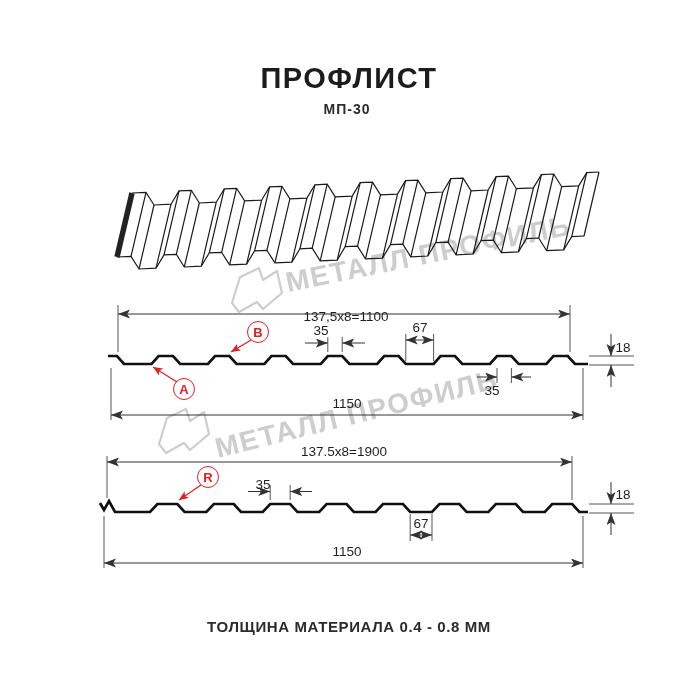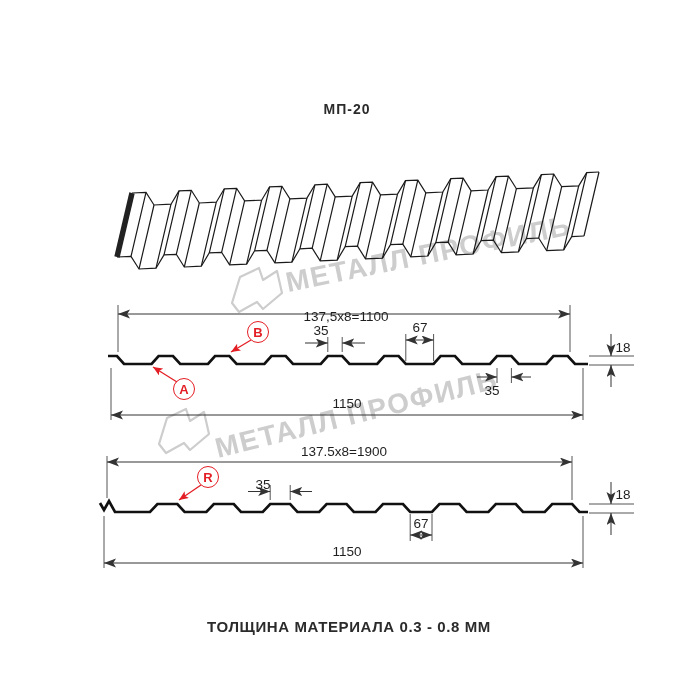--- a/index.html
+++ b/index.html
@@ -102,32 +102,33 @@
       <line class="dml" x1="248" y1="491.5" x2="270.2" y2="491.5" marker-end="url(#ah)"></line>
       <line class="dml" x1="290.2" y1="491.5" x2="312" y2="491.5" marker-start="url(#ah)"></line>
       <line class="dml" x1="410.2" y1="535" x2="432" y2="535" marker-start="url(#ah)" marker-end="url(#ah)"></line>
       <line class="dml" x1="611" y1="482" x2="611" y2="504" marker-end="url(#ah)"></line>
       <line class="dml" x1="611" y1="535" x2="611" y2="513" marker-end="url(#ah)"></line>
       <path class="prof" d="M100,503 L104,510 L109,501 L115,512 H150 L157.4,504 H177.4 L184.6,512 H206.4 L213.8,504 H233.8 L241,512 H262.8 L270.2,504 H290.2 L297.4,512 H319.2 L326.6,504 H346.6 L353.8,512 H375.6 L383,504 H403 L410.2,512 H432 L439.4,504 H459.4 L466.6,512 H488.4 L495.8,504 H515.8 L523,512 H544.8 L552.2,504 H572.2 L579.4,512 H588"></path>
       <line class="red" x1="201" y1="485" x2="179" y2="500" marker-end="url(#ahr)" stroke="#e31e24"></line>
     </g>
   </svg>
 
-  <div class="txt subtitle" style="left:347px;top:109px;">МП-20</div>
+  <div class="txt title" style="left:349px;top:78px;">ПРОФЛИСТ</div>
+  <div class="txt subtitle" style="left:347px;top:109px;">МП-30</div>
 
   <div class="txt dim" style="left:346px;top:316px;">137,5x8=1100</div>
   <div class="txt dim" style="left:321px;top:330px;">35</div>
   <div class="txt dim" style="left:420px;top:327px;">67</div>
   <div class="txt dim" style="left:492px;top:390px;">35</div>
   <div class="txt dim" style="left:623px;top:347px;">18</div>
   <div class="txt dim" style="left:347px;top:403px;">1150</div>
   <div class="lbl" style="left:184px;top:389px;">A</div>
   <div class="lbl" style="left:258px;top:332px;">B</div>
 
   <div class="txt dim" style="left:344px;top:451px;">137.5x8=1900</div>
   <div class="txt dim" style="left:263px;top:484px;">35</div>
   <div class="txt dim" style="left:421px;top:523px;">67</div>
   <div class="txt dim" style="left:623px;top:494px;">18</div>
   <div class="txt dim" style="left:347px;top:551px;">1150</div>
   <div class="lbl" style="left:208px;top:477px;">R</div>
 
-  <div class="txt footer" style="left:349px;top:626px;">ТОЛЩИНА МАТЕРИАЛА 0.3 - 0.8 ММ</div>
+  <div class="txt footer" style="left:349px;top:626px;">ТОЛЩИНА МАТЕРИАЛА 0.4 - 0.8 ММ</div>
 </div>
 
 </body></html>

